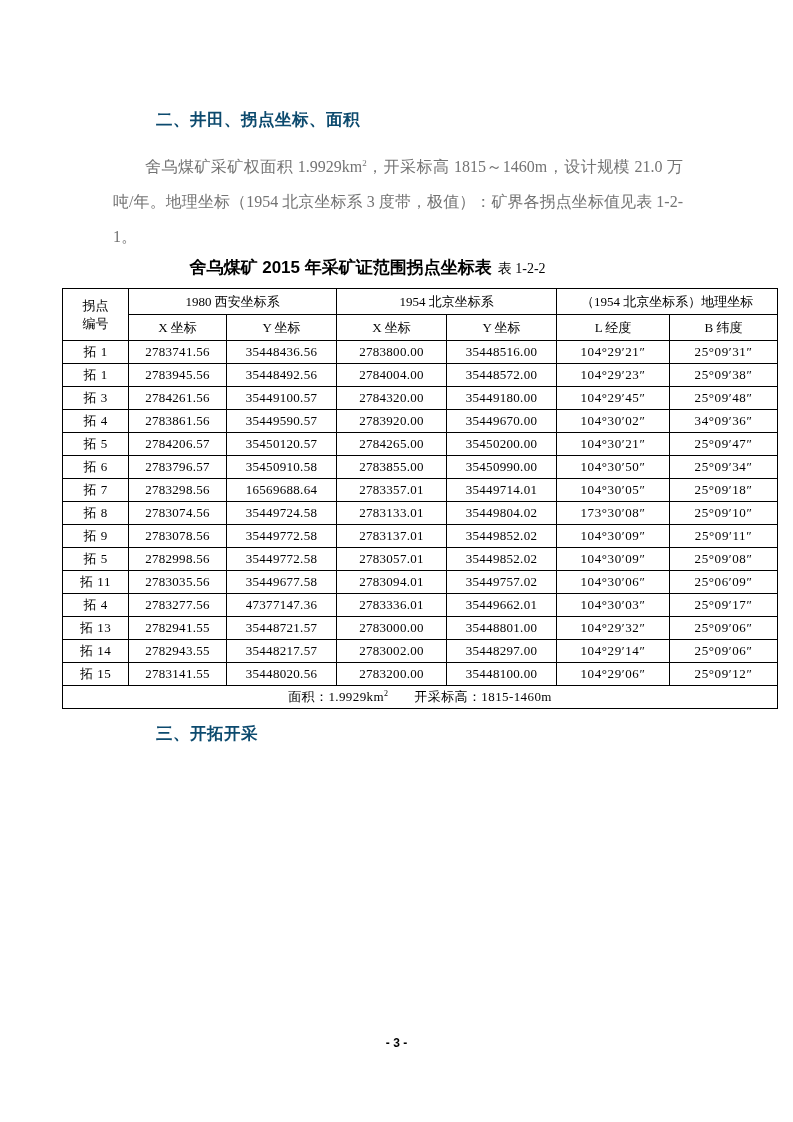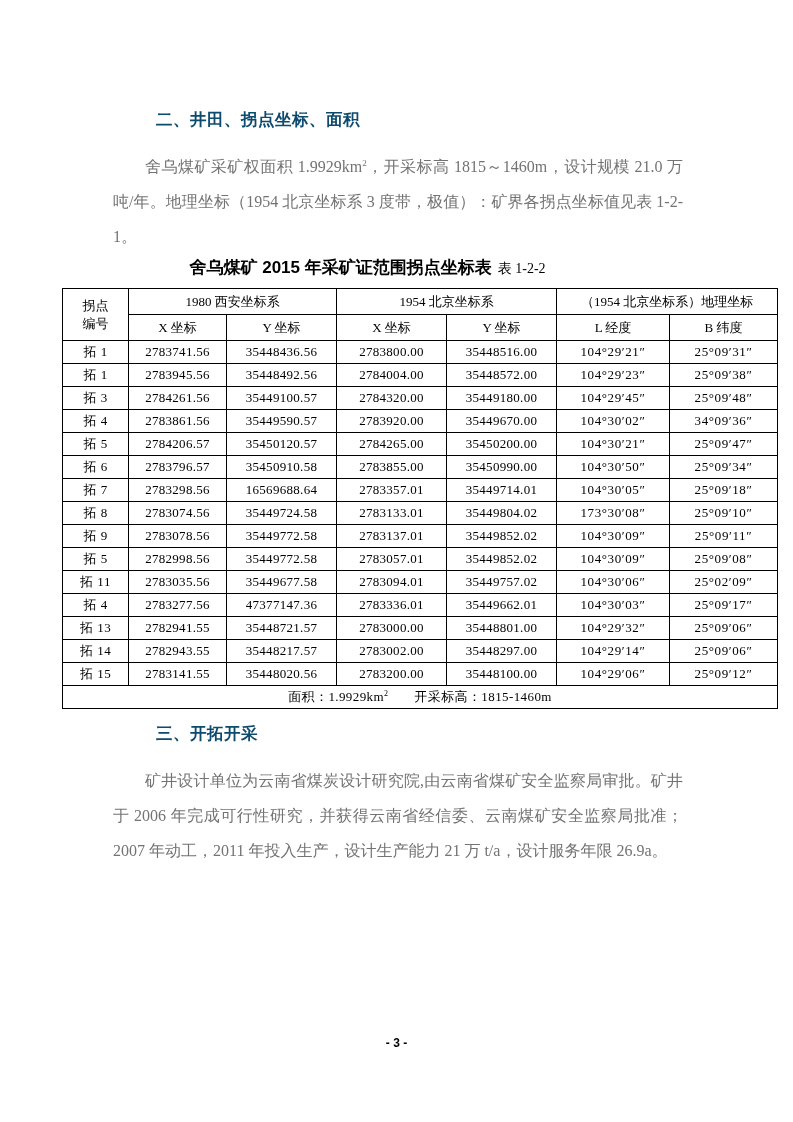--- a/index.html
+++ b/index.html
@@ -287,21 +287,21 @@
           <td class="geo-cell">104°30′09″</td>
           <td class="geo-cell">25°09′08″</td>
         </tr>
         <tr>
           <td class="id-cell">拓 11</td>
           <td class="coordinate-cell">2783035.56</td>
           <td class="coordinate-cell">35449677.58</td>
           <td class="coordinate-cell">2783094.01</td>
           <td class="coordinate-cell">35449757.02</td>
           <td class="geo-cell">104°30′06″</td>
-          <td class="geo-cell">25°02′09″</td>
+          <td class="geo-cell">25°06′09″</td>
         </tr>
         <tr>
           <td class="id-cell">拓 4</td>
           <td class="coordinate-cell">2783277.56</td>
           <td class="coordinate-cell">47377147.36</td>
           <td class="coordinate-cell">2783336.01</td>
           <td class="coordinate-cell">35449662.01</td>
           <td class="geo-cell">104°30′03″</td>
           <td class="geo-cell">25°09′17″</td>
         </tr>
@@ -337,17 +337,16 @@
       <tr>
         <td colspan="7" id="table-footer-cell">
           <span>面积：1.9929km</span><sup>2</sup><span class="footer-gap"></span><span>开采标高：1815-1460m</span>
         </td>
       </tr>
     </tfoot>
   </table>
 
   <h2 class="section-heading" id="heading-three">三、开拓开采</h2>
 
-  <p class="body-par" id="para-two">矿井设计单位为云南省煤炭设计研究院,由云南省煤矿安全监察局审批。矿井于 2006 年完成可行性研究，并获得云南省经信委、云南煤矿安全监察局批准；2007 年动工，2011 年投入生产，设计生产能力 21 万 t/a，设计服务年限 26.9a。</p>
 
   <div id="page-number">- 3 -</div>
 
 </div>
 
 </body></html>

